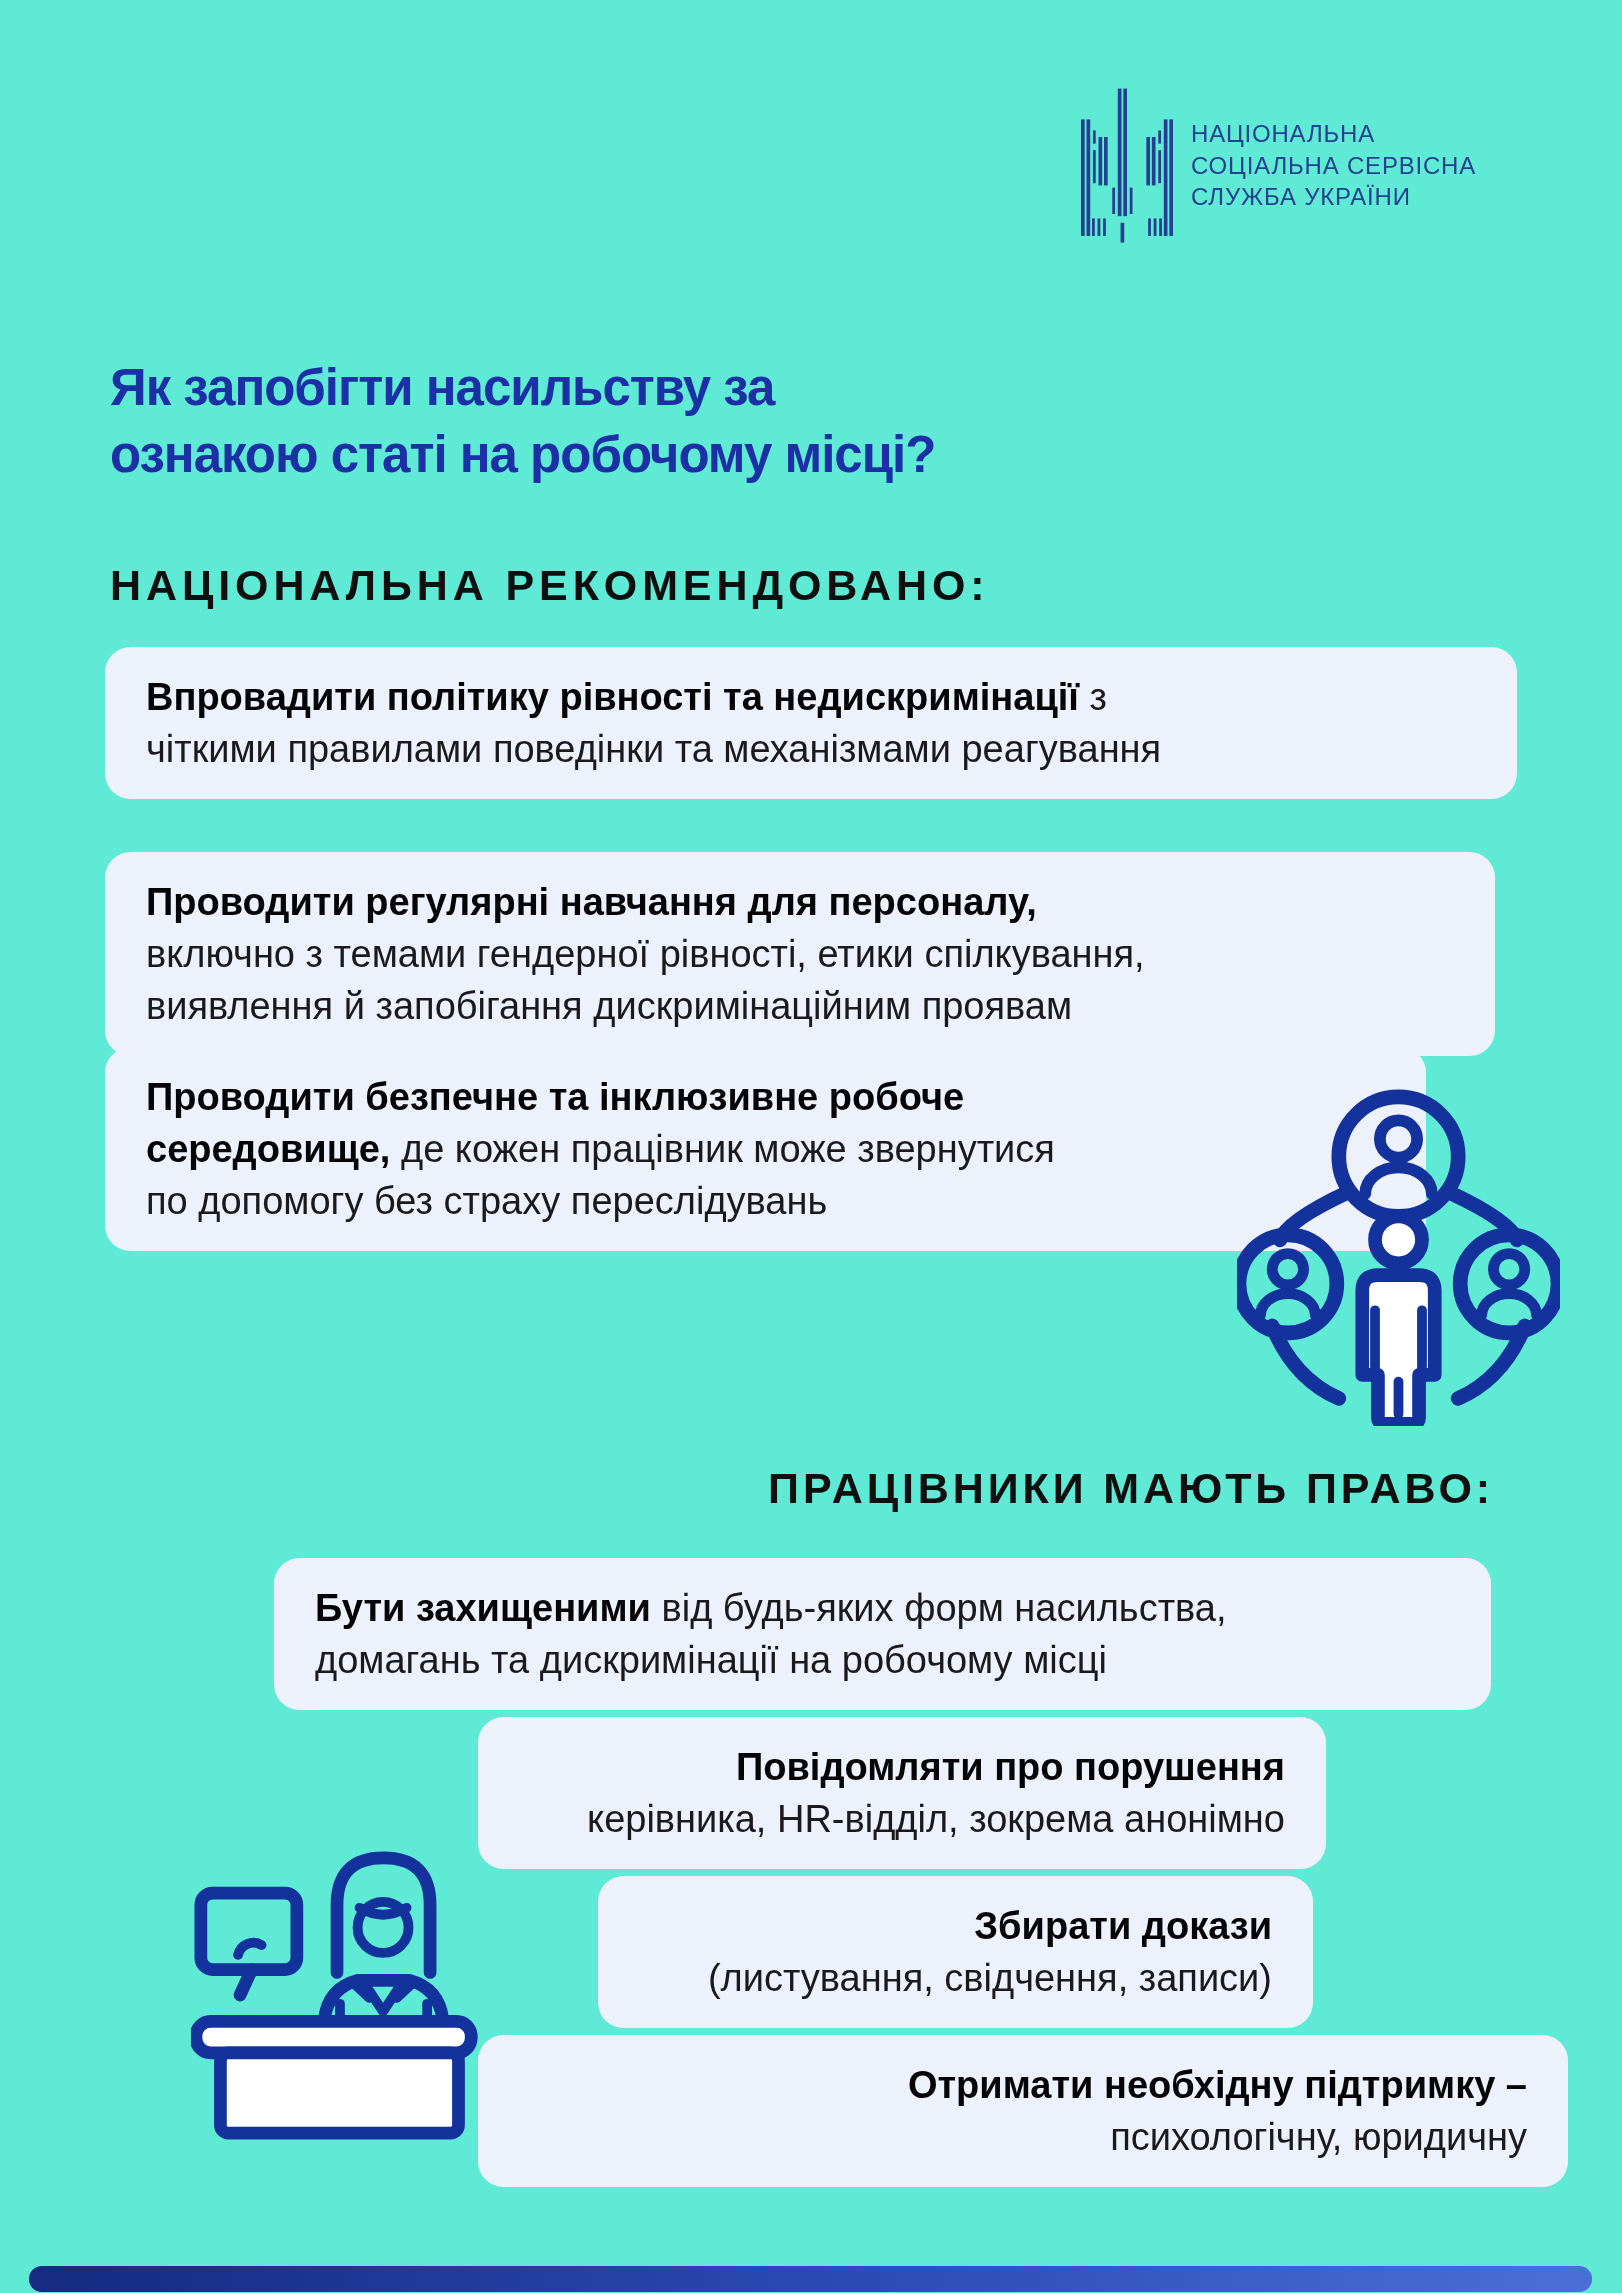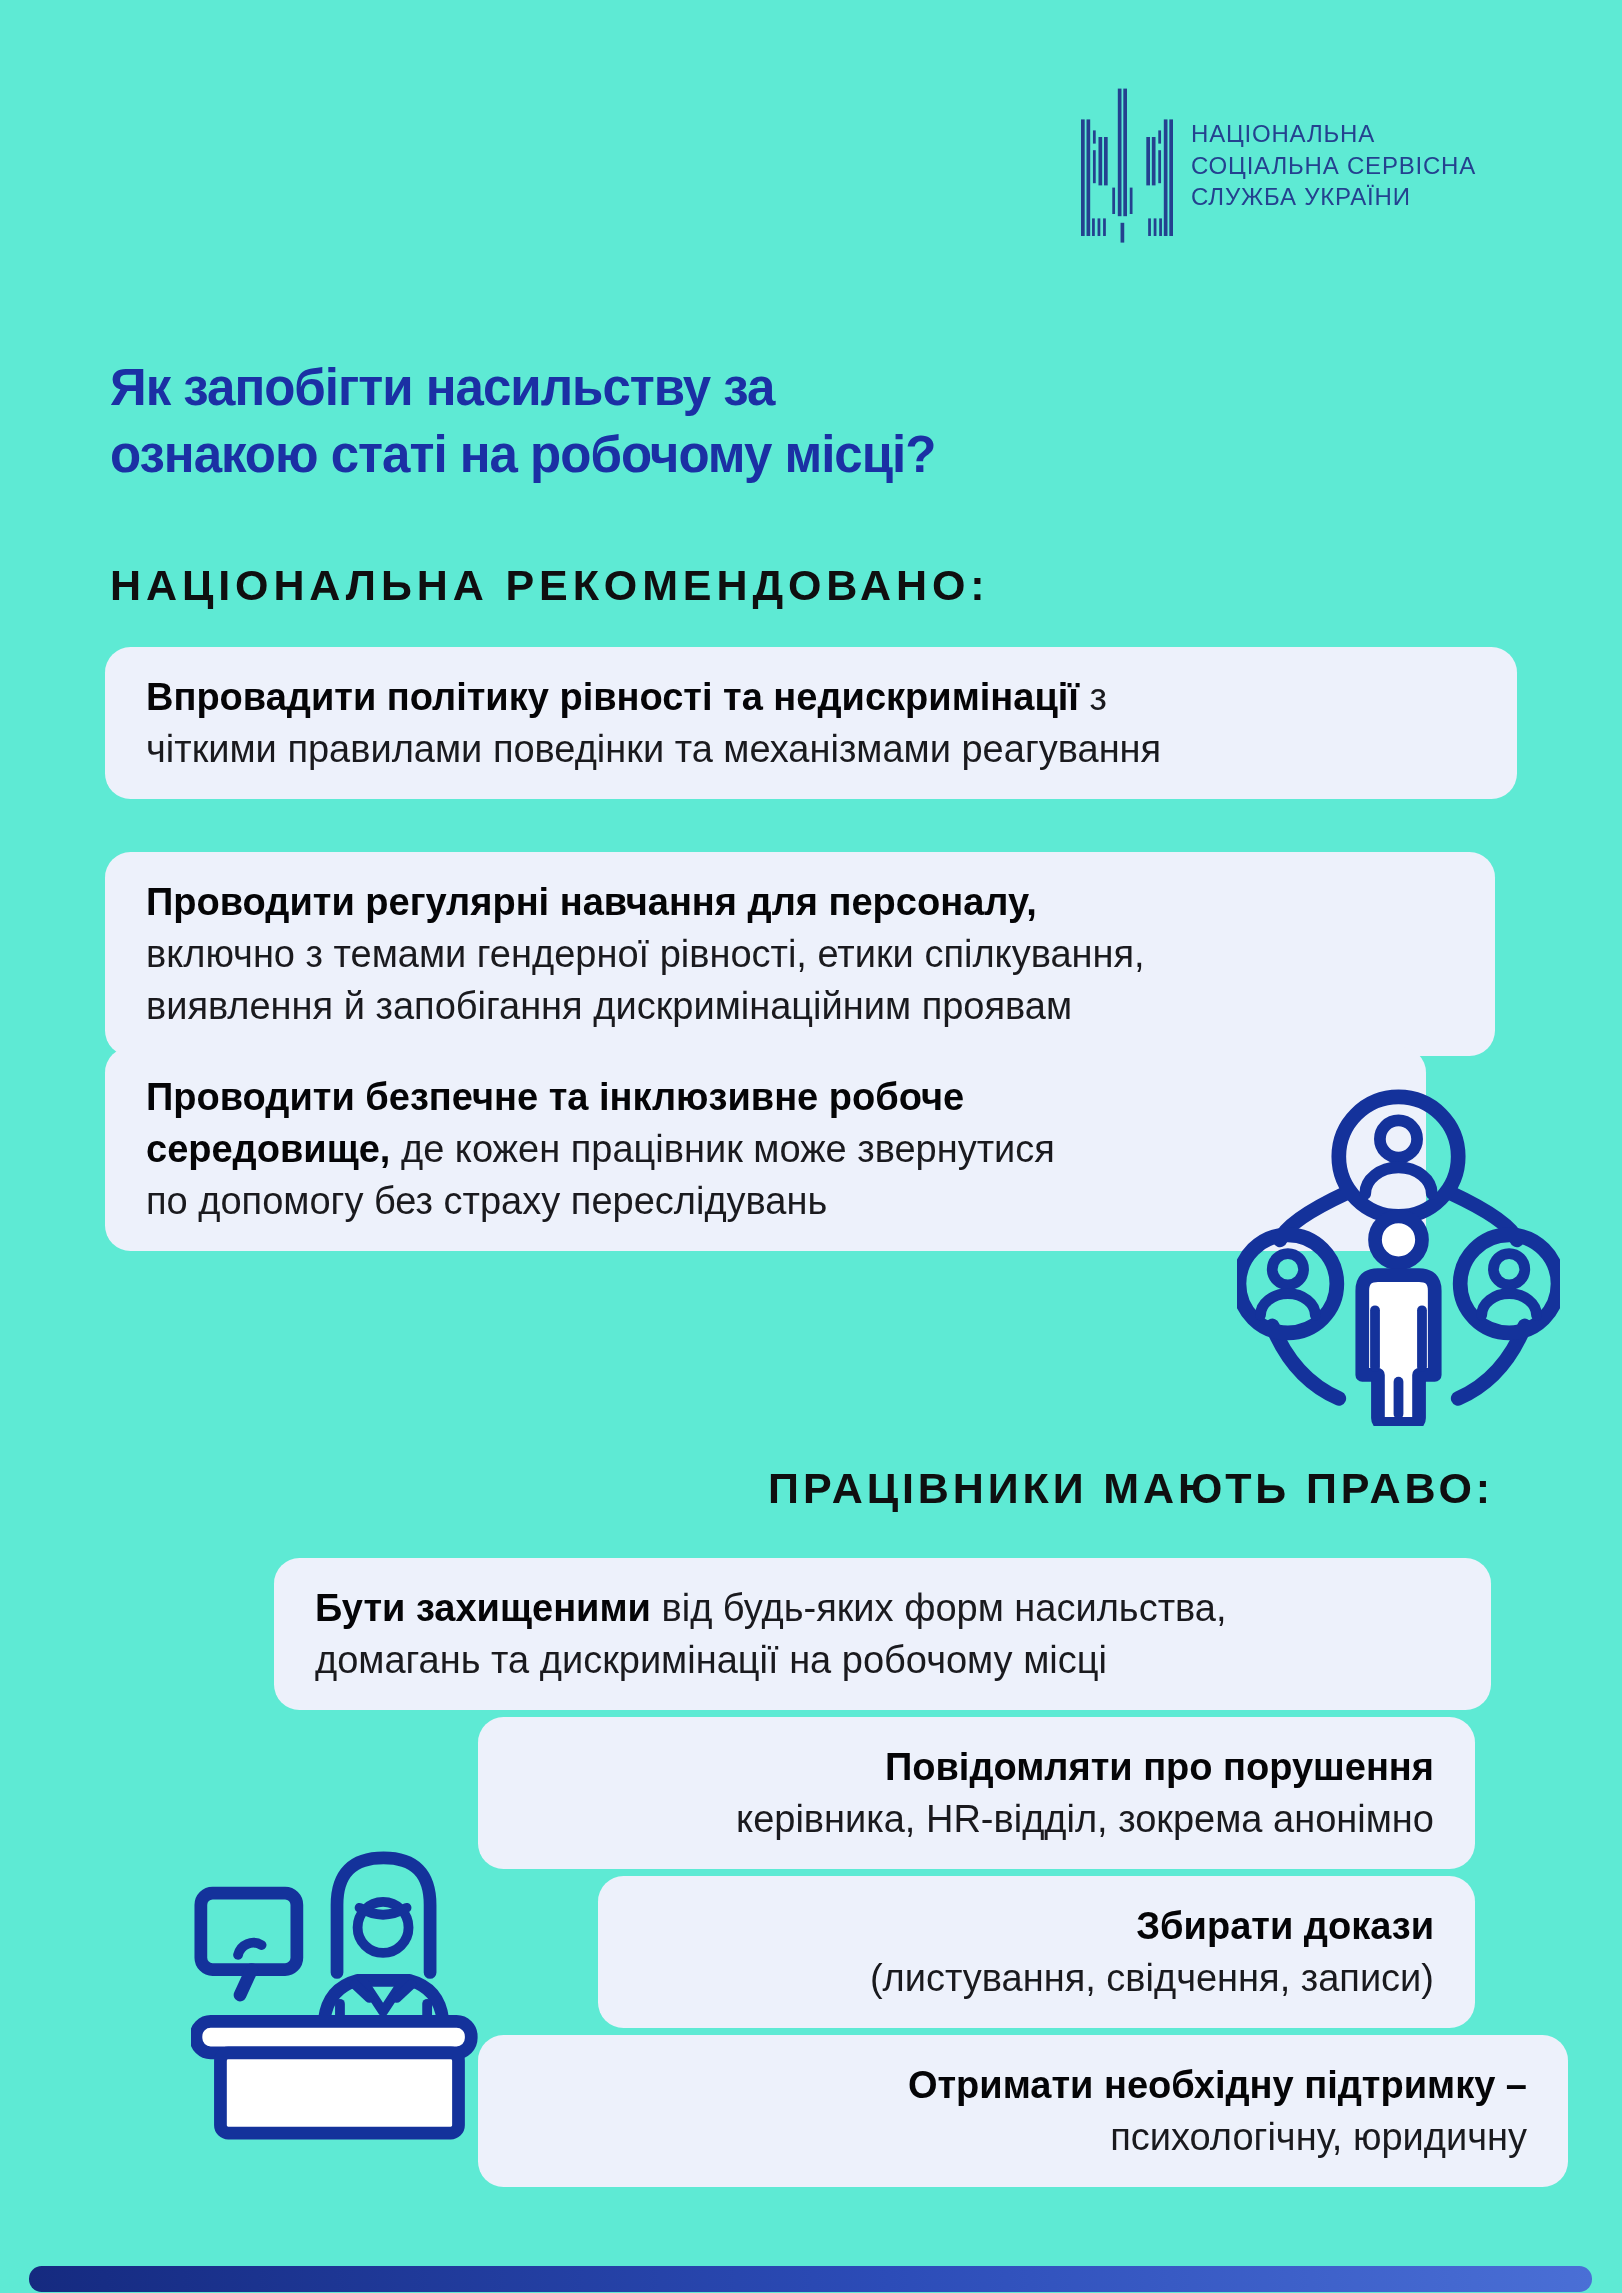--- a/index.html
+++ b/index.html
@@ -144,26 +144,26 @@
     </g>
   </svg>
 
   <div class="section-heading" id="employee-heading">ПРАЦІВНИКИ МАЮТЬ ПРАВО:</div>
 
   <div class="card" style="left:258px;top:1558px;width:1217px;margin-left:16px;">
     <p class="card-text"><b>Бути захищеними</b><span> від будь-яких форм насильства,
 домагань та дискримінації на робочому місці</span></p>
   </div>
 
-  <div class="card right" style="left:478px;top:1717px;width:997px;">
+  <div class="card right" style="left:478px;top:1717px;width:848px;">
     <p class="card-text"><b>Повідомляти про порушення</b><span>
 керівника, HR-відділ, зокрема анонімно</span></p>
   </div>
 
-  <div class="card right" style="left:598px;top:1876px;width:877px;">
+  <div class="card right" style="left:598px;top:1876px;width:715px;">
     <p class="card-text"><b>Збирати докази</b><span>
 (листування, свідчення, записи)</span></p>
   </div>
 
   <div class="card right" style="left:478px;top:2035px;width:1090px;">
     <p class="card-text"><b>Отримати необхідну підтримку –</b><span>
 психологічну, юридичну</span></p>
   </div>
 
   <svg class="icon-abs" style="left:191px;top:1851px;" width="294" height="289" viewBox="0 0 300 295" fill="none" aria-hidden="true">

